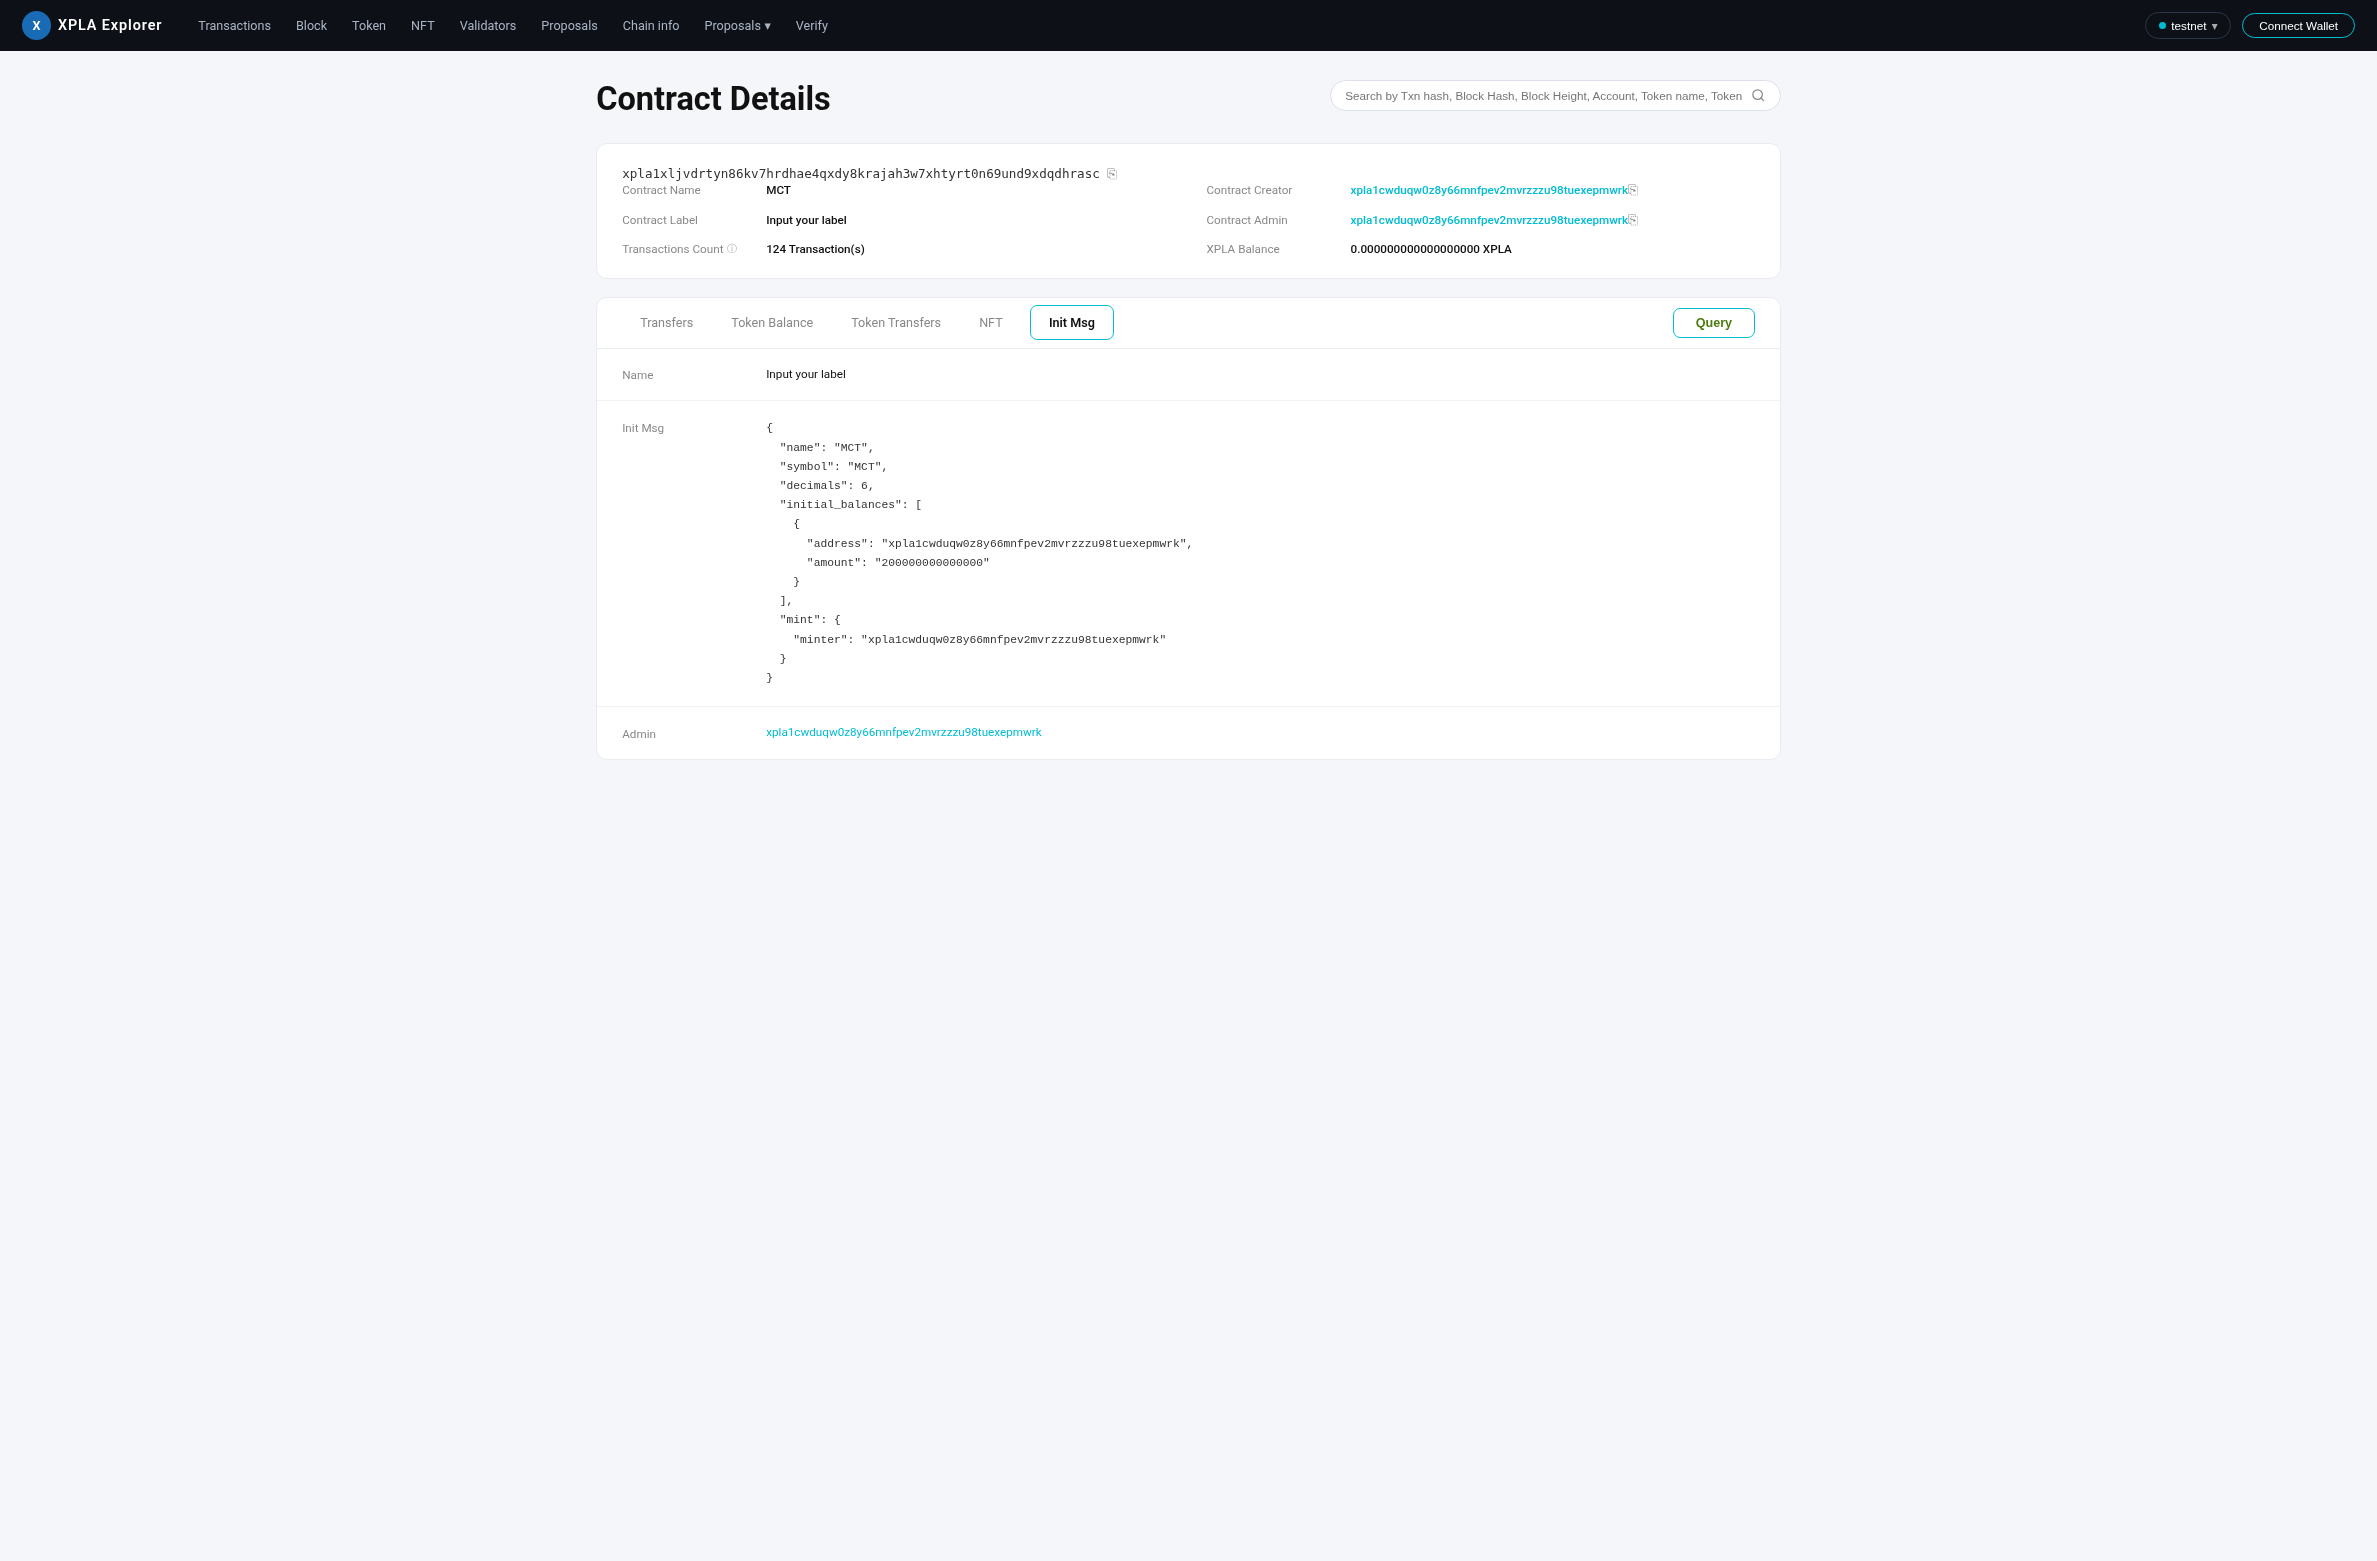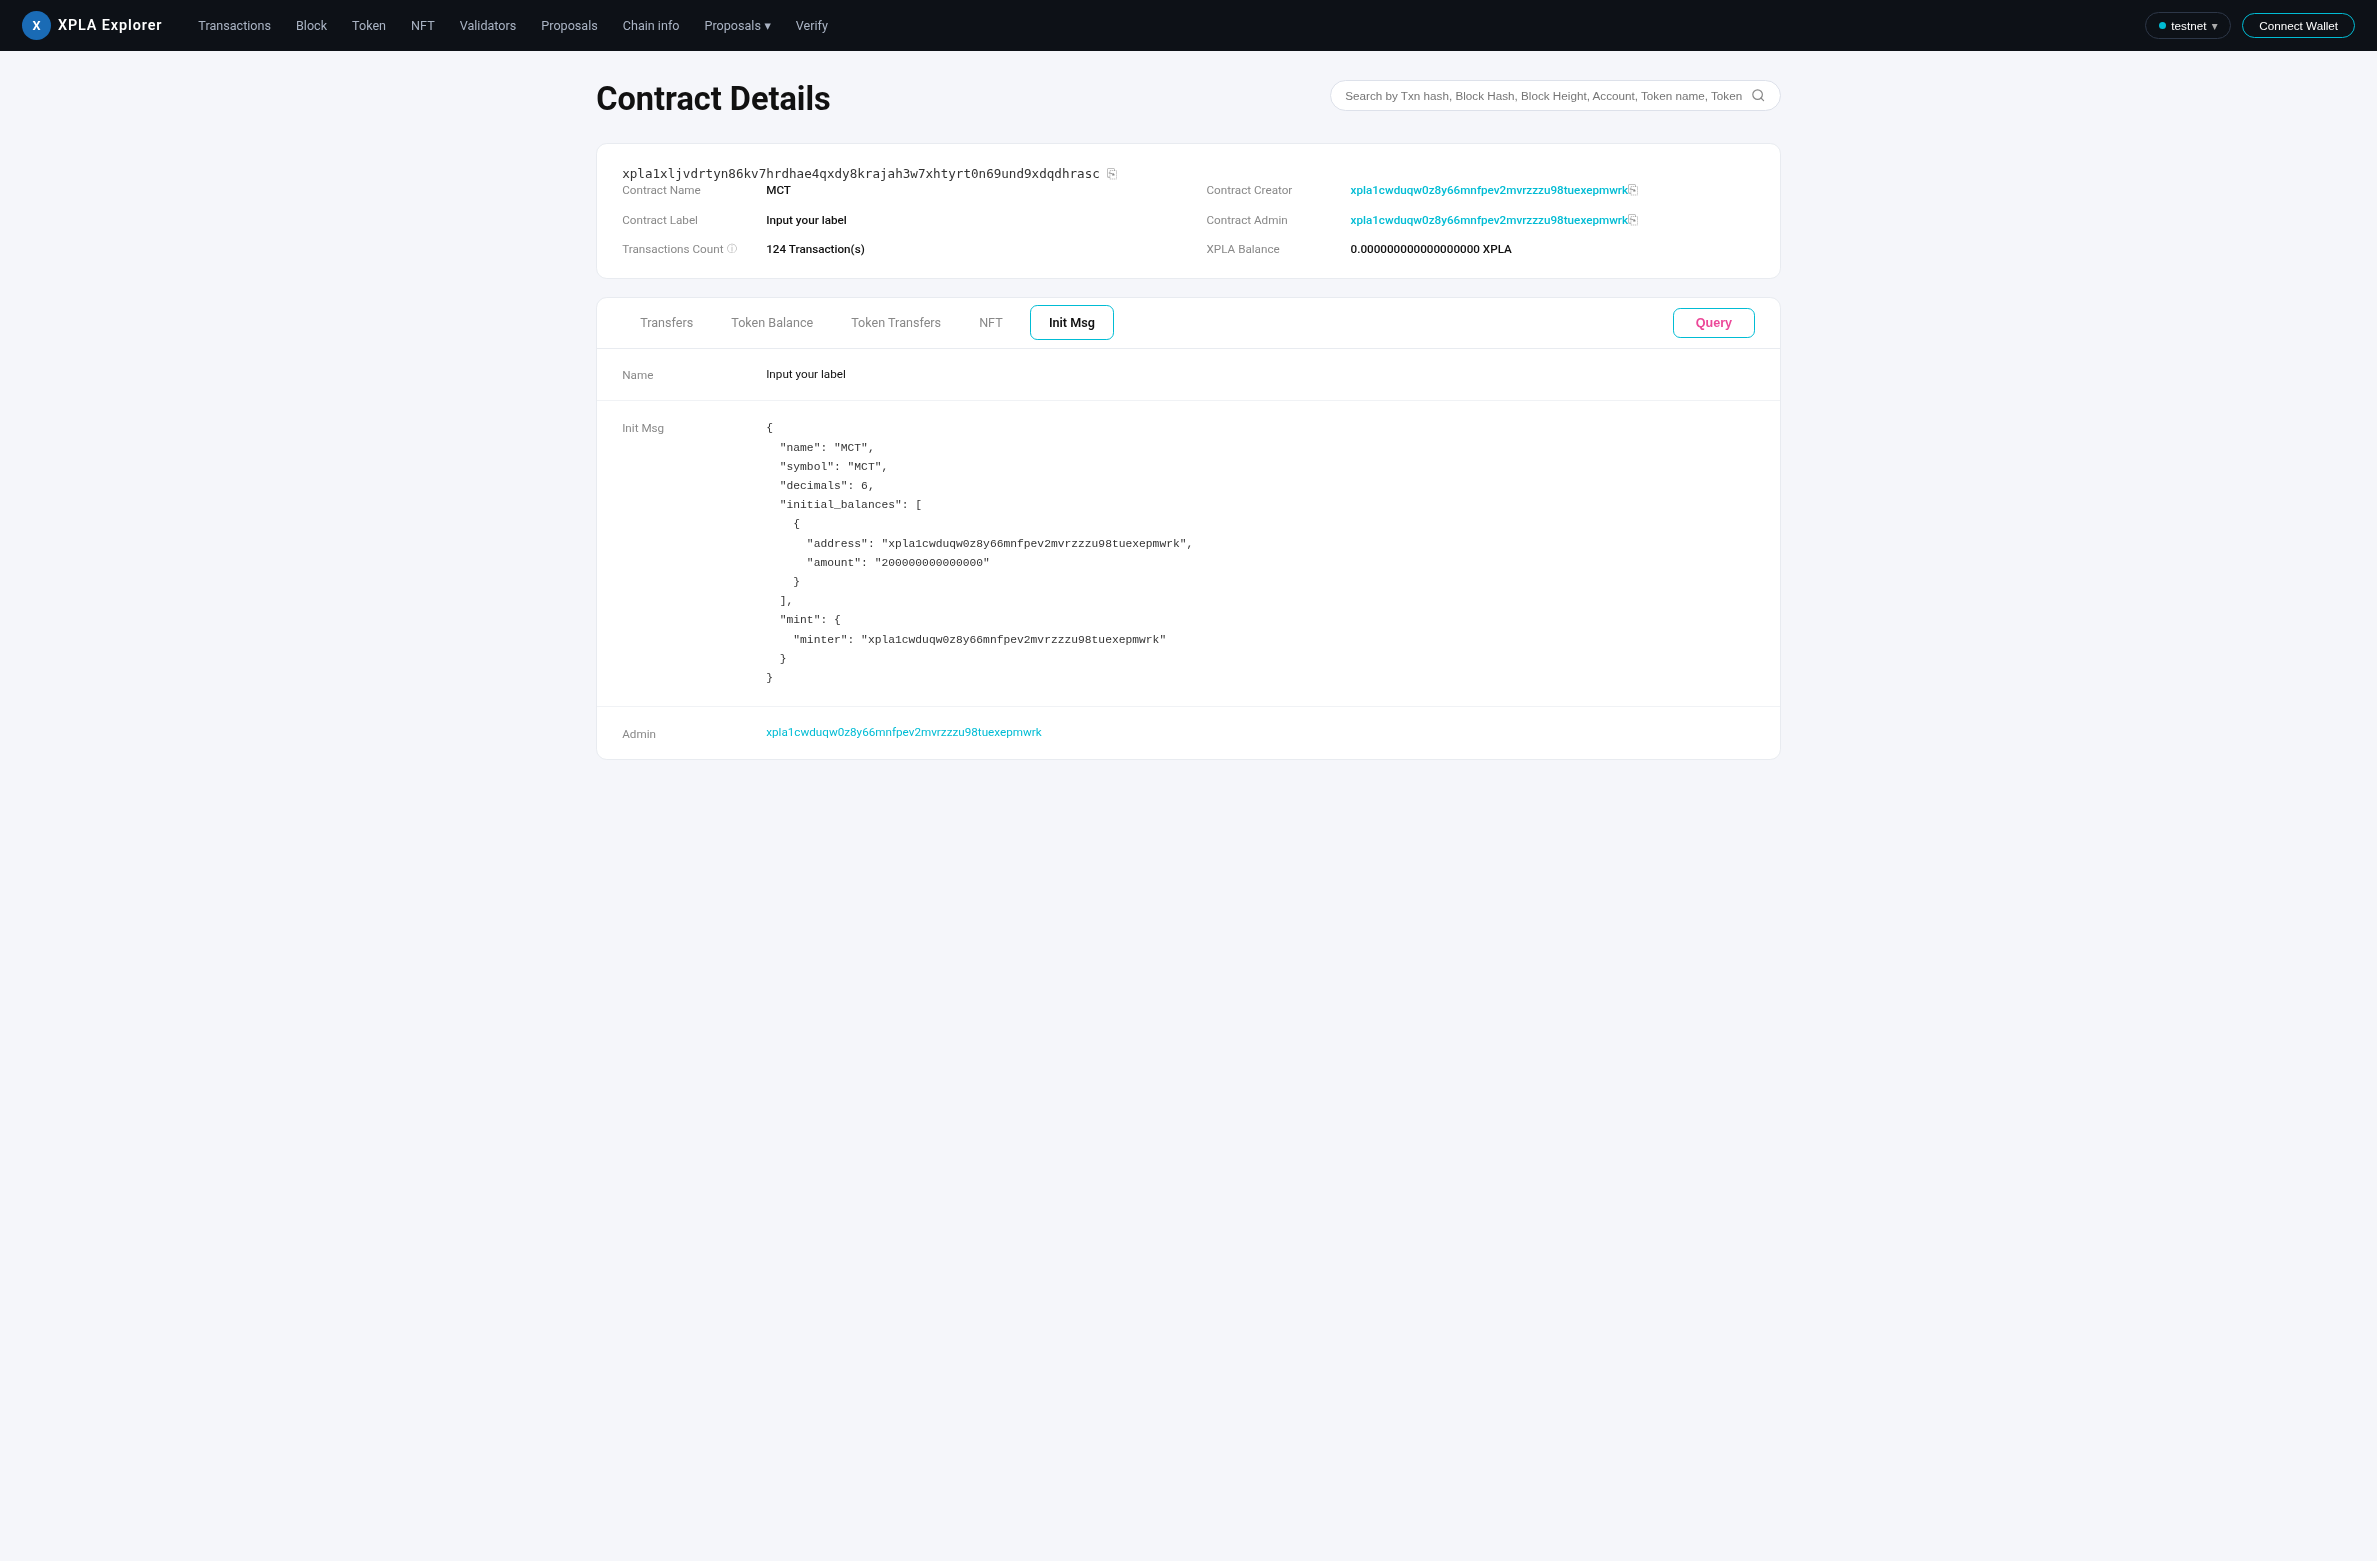--- a/index.html
+++ b/index.html
@@ -222,21 +222,21 @@
       font-weight: 600;
       border: 1.8px solid #00bcd4;
       border-radius: 7.2px;
       padding: 9px 18px;
       margin: 7.2px 7.2px;
     }
     .query-btn {
       background: #fff;
       border: 1.8px solid #00bcd4;
       border-radius: 7.2px;
-      color: #ec4899;
+      color: #4d7c0f;
       font-size: 12.6px;
       font-weight: 600;
       padding: 7.2px 21.7px;
       cursor: pointer;
     }
 
     
     .tab-content {
       padding: 0;
     }

